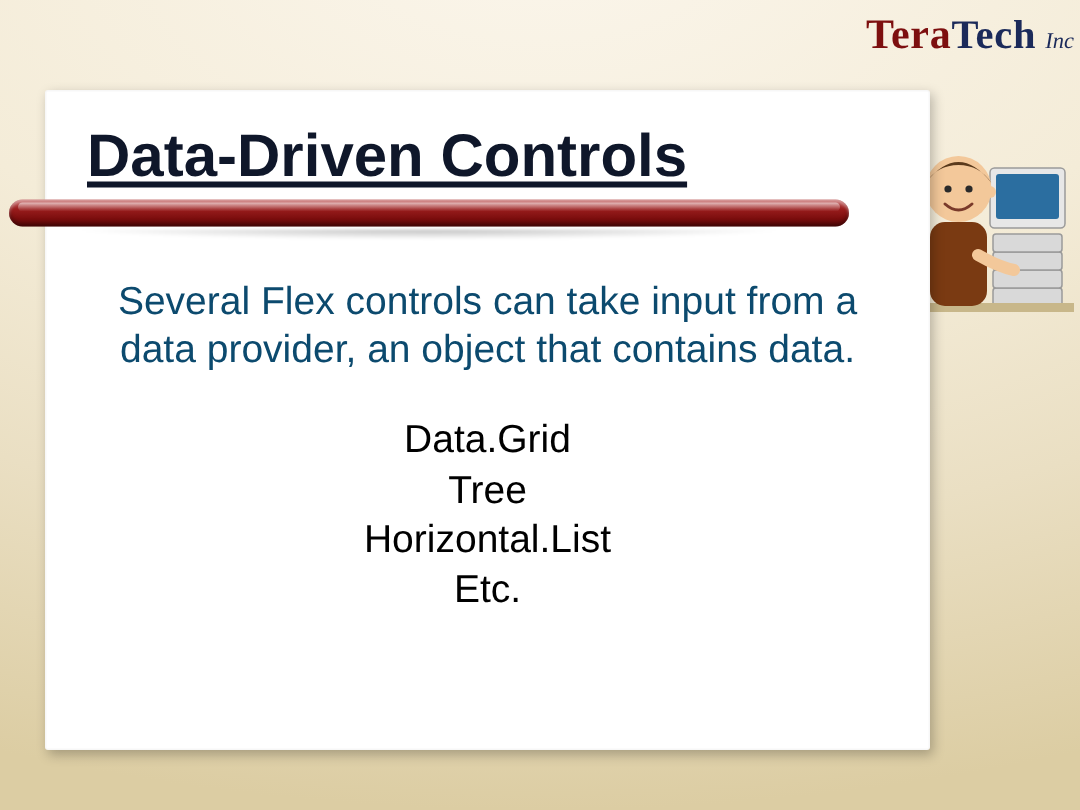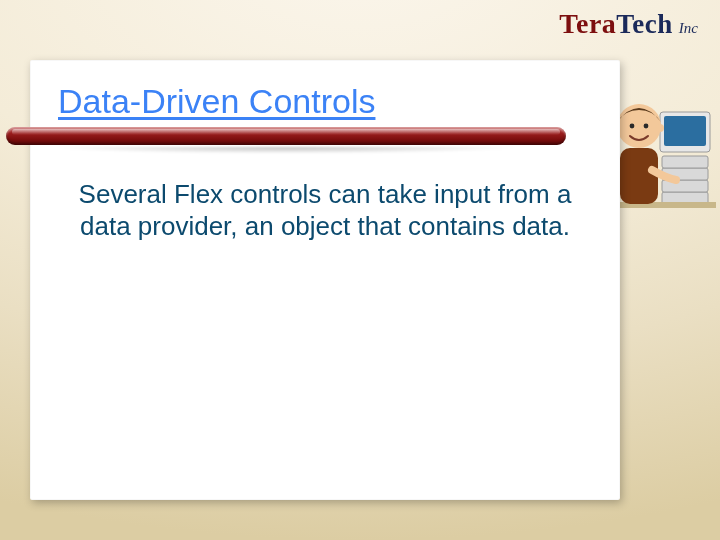--- a/index.html
+++ b/index.html
@@ -25,21 +25,21 @@
   }
 
   
   .topbar {
     position: absolute;
     top: 0; left: 0; right: 0;
     height: 48px;
     display: flex;
     justify-content: flex-end;
     align-items: center;
-    padding-right: 22px;
+    padding-right: 4px;
   }
   .logo {
     display: flex;
     align-items: baseline;
     gap: 0;
   }
   .logo-tera {
     font-family: "Times New Roman", Times, serif;
     font-weight: 700;
     font-size: 28px;
@@ -71,26 +71,26 @@
     background: #ffffff;
     border-radius: 2px;
     box-shadow:
       2px 3px 8px rgba(0,0,0,0.25),
       0 0 0 1px rgba(0,0,0,0.03) inset;
     box-sizing: border-box;
     padding: 22px 26px 20px 26px;
   }
 
   .slide-title {
-    font-size: 34px;
-    color: #3b82f6;
+    font-size: 40px;
+    color: #0f172a;
     text-decoration: underline;
     text-underline-offset: 4px;
     margin: 0 0 2px 2px;
-    font-weight: 400;
+    font-weight: 700;
   }
 
   
   .title-bar-wrap {
     position: relative;
     height: 30px;
     margin: 6px 0 22px -50px; 
     width: 560px;
   }
   .title-pill {
@@ -196,15 +196,21 @@
   <div class="panel">
     <h1 class="slide-title">Data-Driven Controls</h1>
 
     <div class="title-bar-wrap">
       <div class="title-pill"></div>
       <div class="pill-shadow"></div>
     </div>
 
     <p class="body-text">Several Flex controls can take input from a data provider, an object that contains data.</p>
 
+    <div class="list">
+      <div>Data.Grid</div>
+      <div>Tree</div>
+      <div>Horizontal.List</div>
+      <div>Etc.</div>
+    </div>
   </div>
 
 </div>
 
 </body></html>

